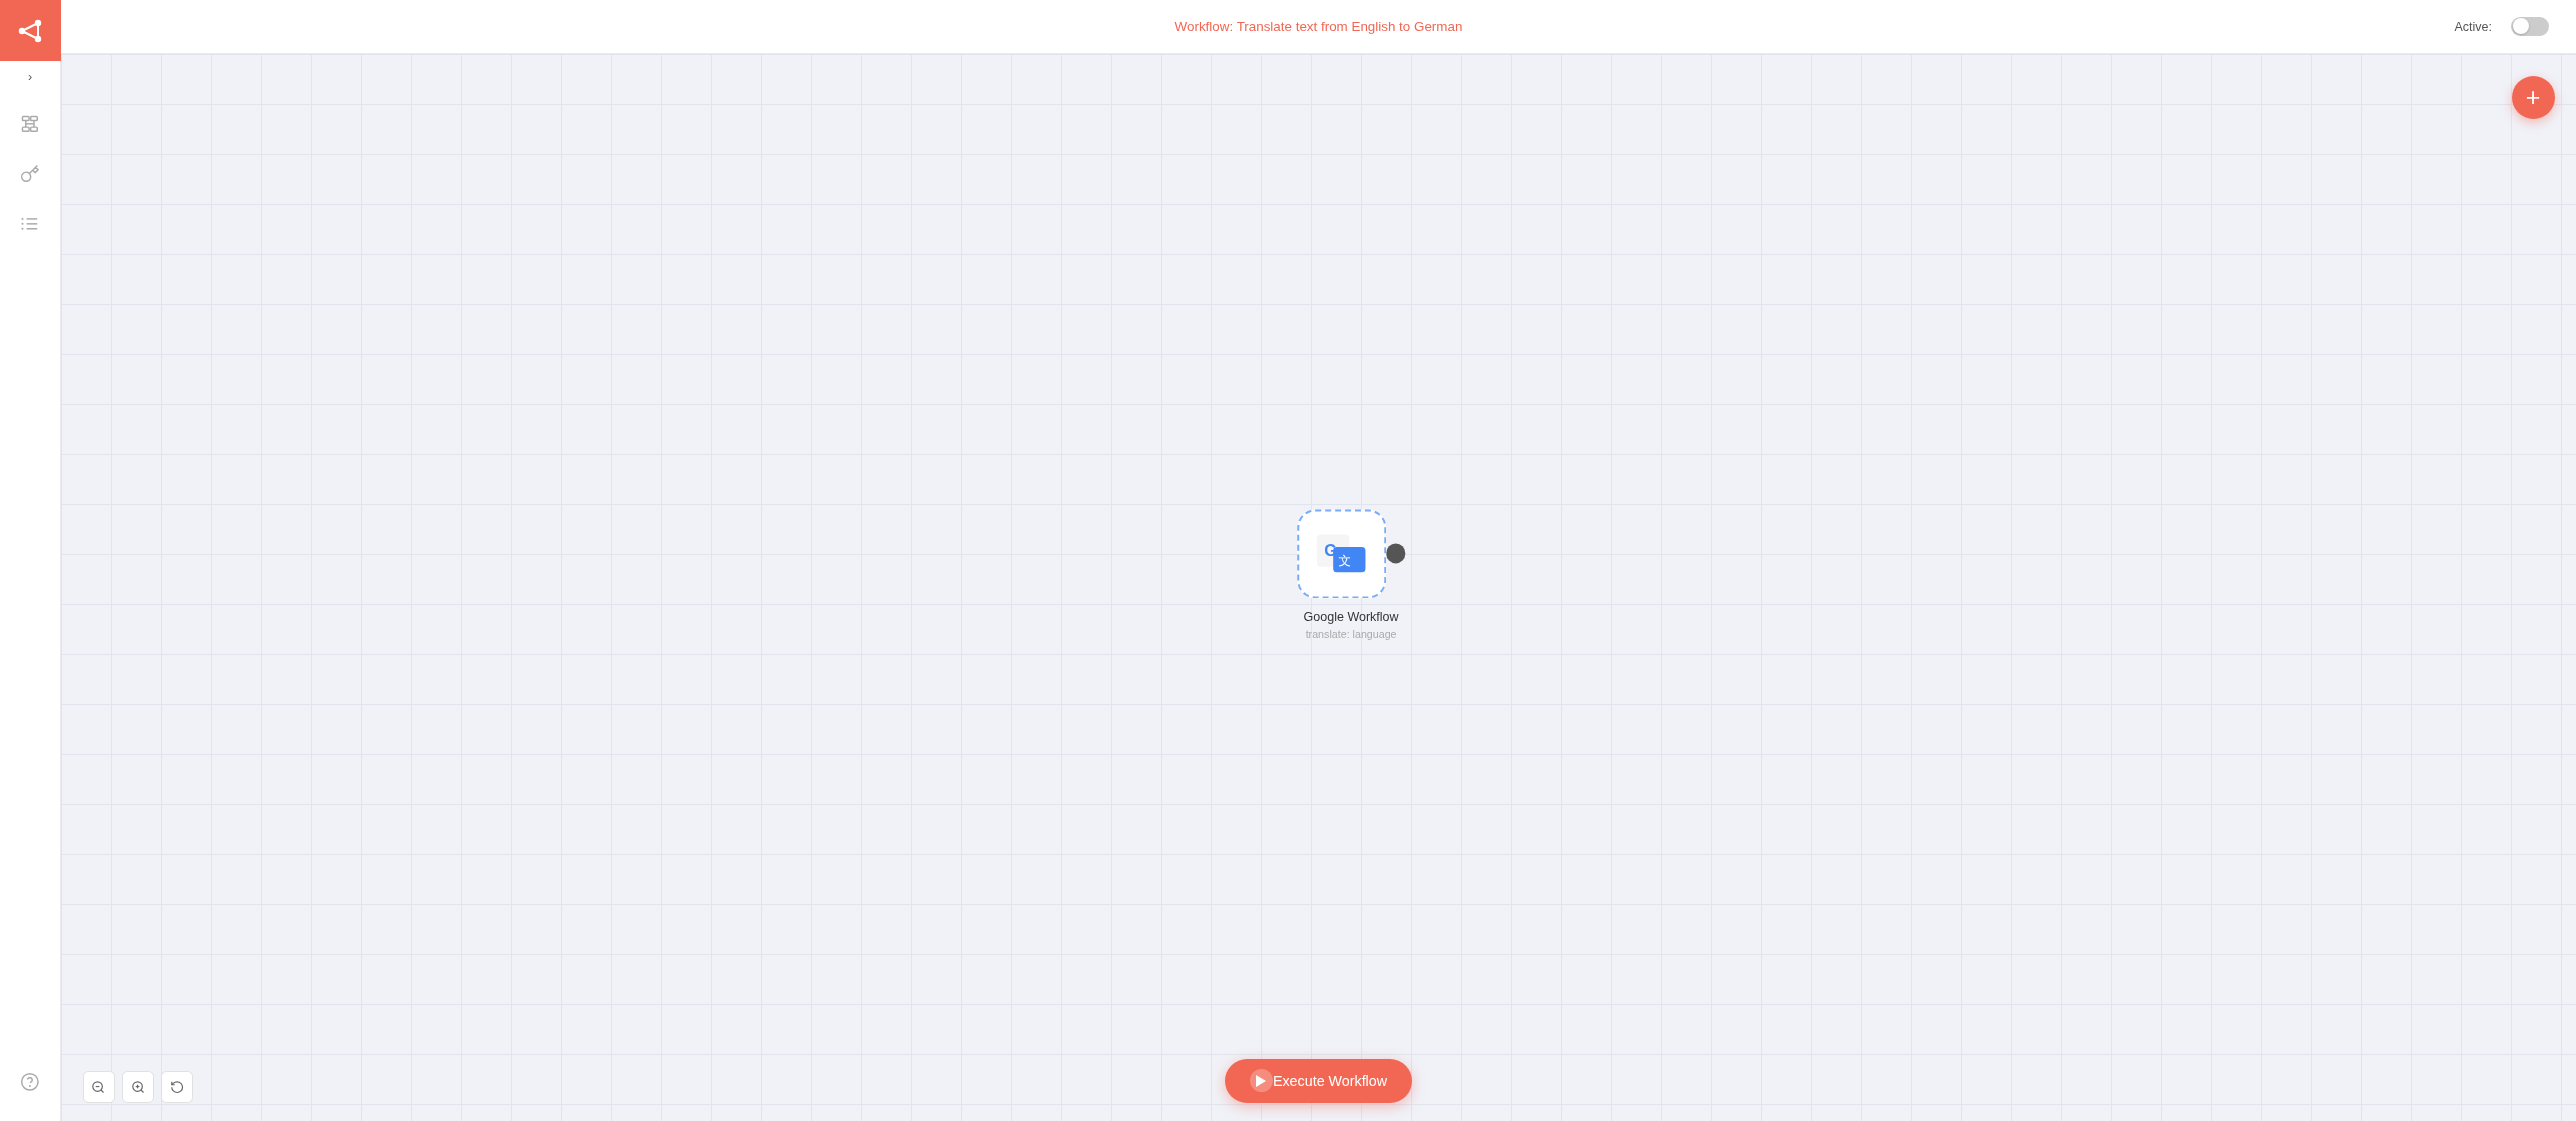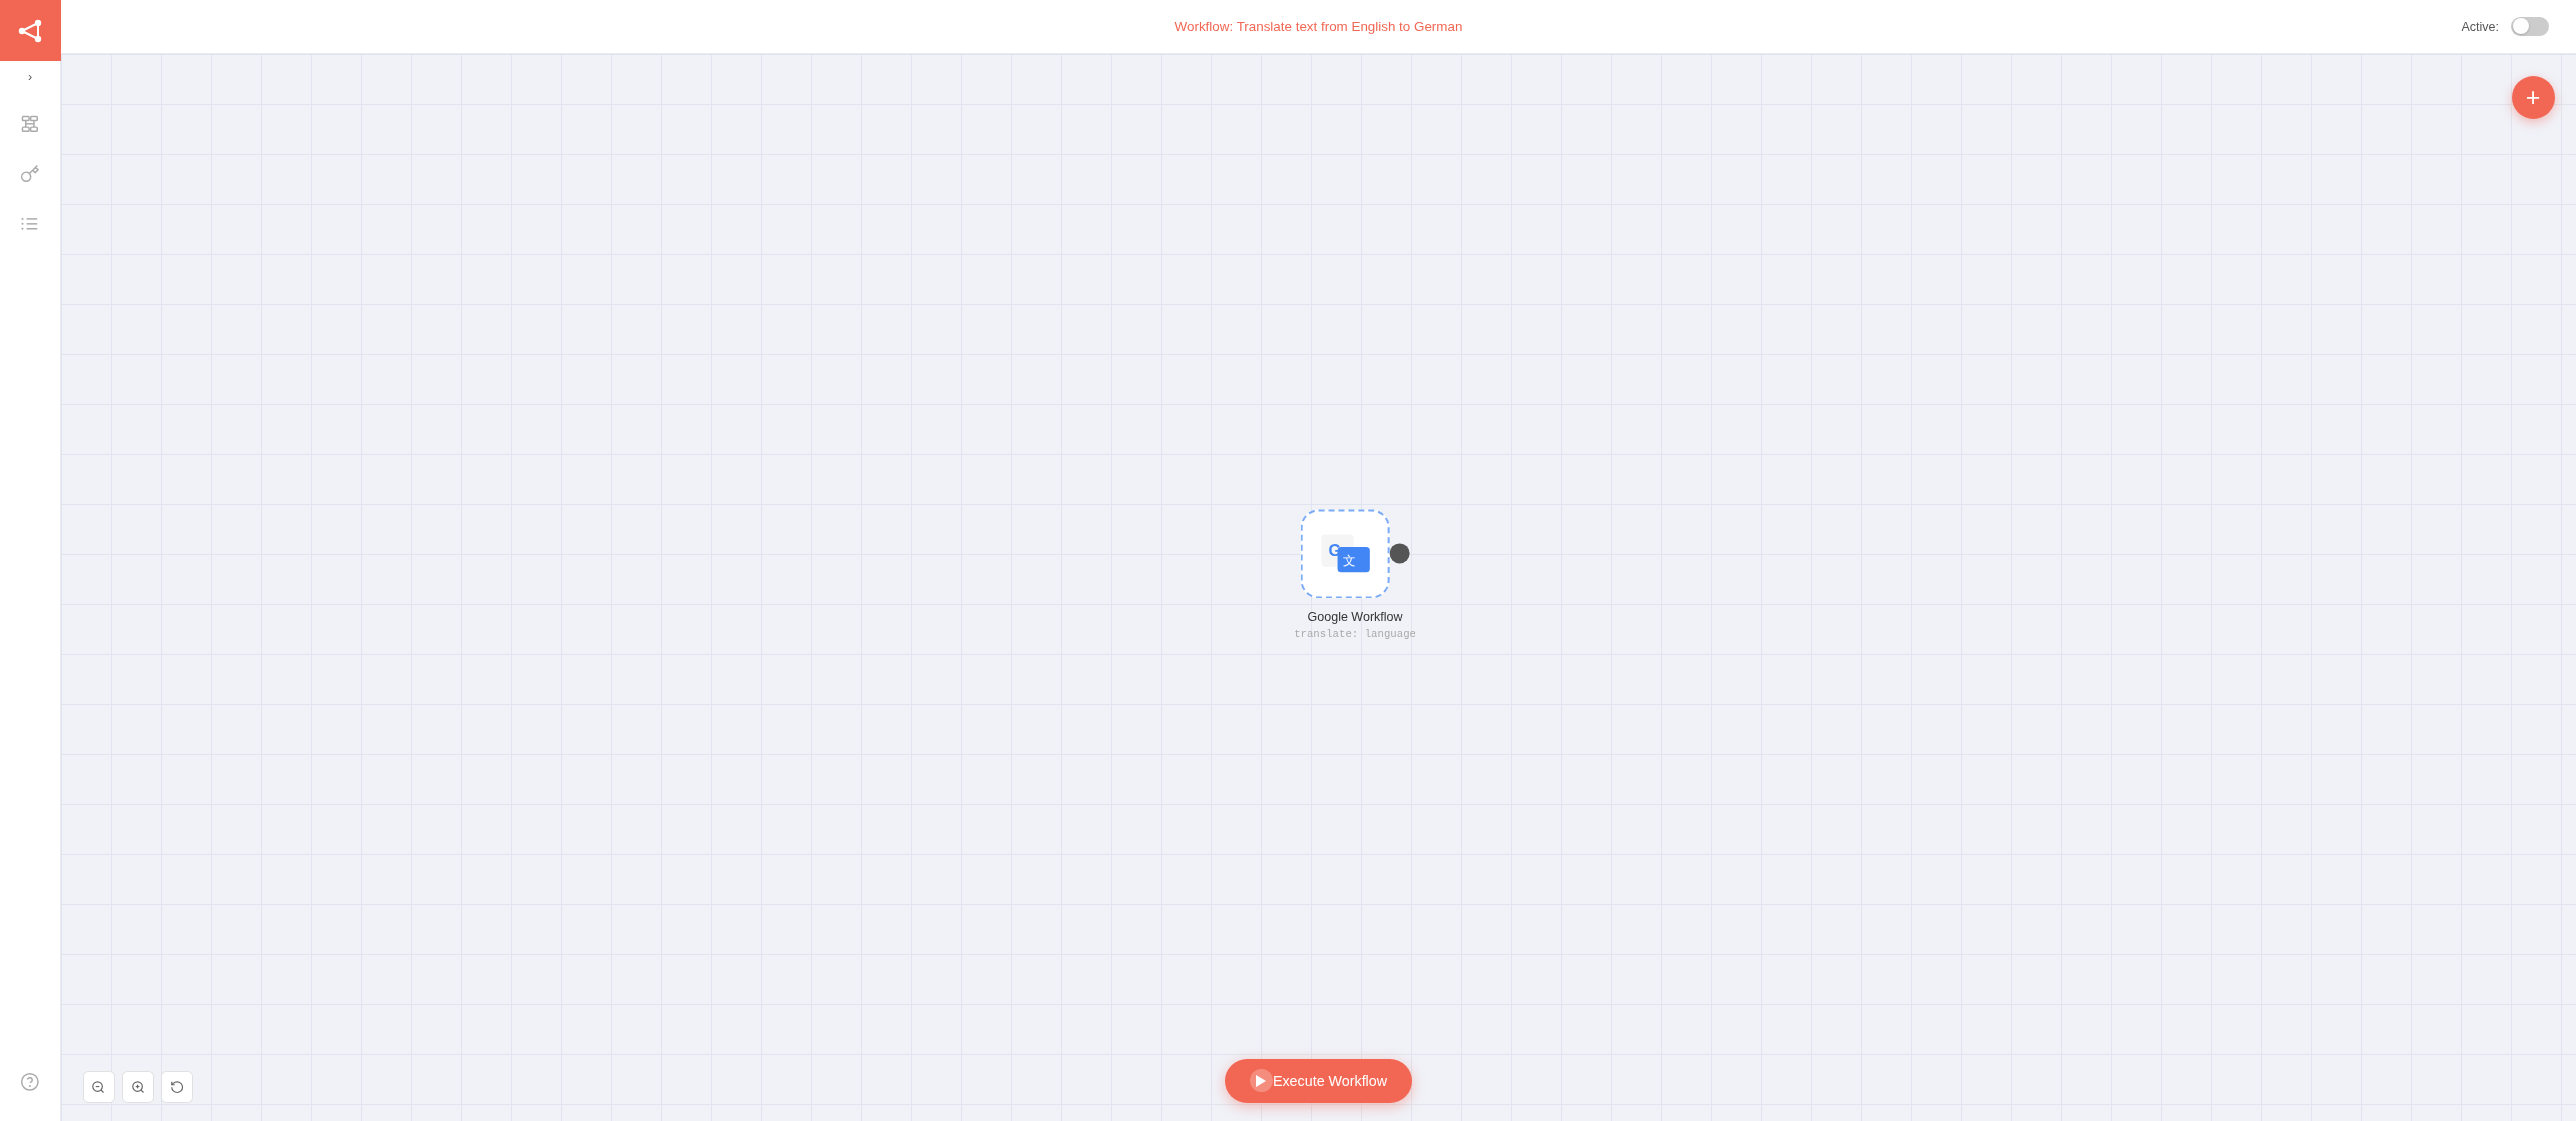--- a/index.html
+++ b/index.html
@@ -83,21 +83,21 @@
     }
     .header-title span {
       color: #f26754;
       font-weight: 500;
     }
     .header-active {
       position: absolute;
       right: 27px;
       display: flex;
       align-items: center;
-      gap: 12px;
+      gap: 19px;
       font-size: 12.5px;
       color: #555;
       text-align: right;
     }
     .toggle-switch {
       width: 38px;
       height: 19.7px;
       background: #ccc;
       border-radius: 9.8px;
       position: relative;
@@ -193,21 +193,20 @@
       font-size: 12.5px;
       color: #333;
       text-align: center;
       font-weight: 400;
     }
     .node-sublabel {
       font-size: 10.7px;
       color: #aaa;
       text-align: right;
       margin-top: -9px;
-      font-family: Liberation Mono, monospace;
     }
 
     
     .play-icon {
       width: 0;
       height: 0;
       border-style: solid;
       border-width: 19.7px 0 19.7px 34px;
       border-color: transparent transparent transparent #4caf50;
       margin-left: 5.4px;

